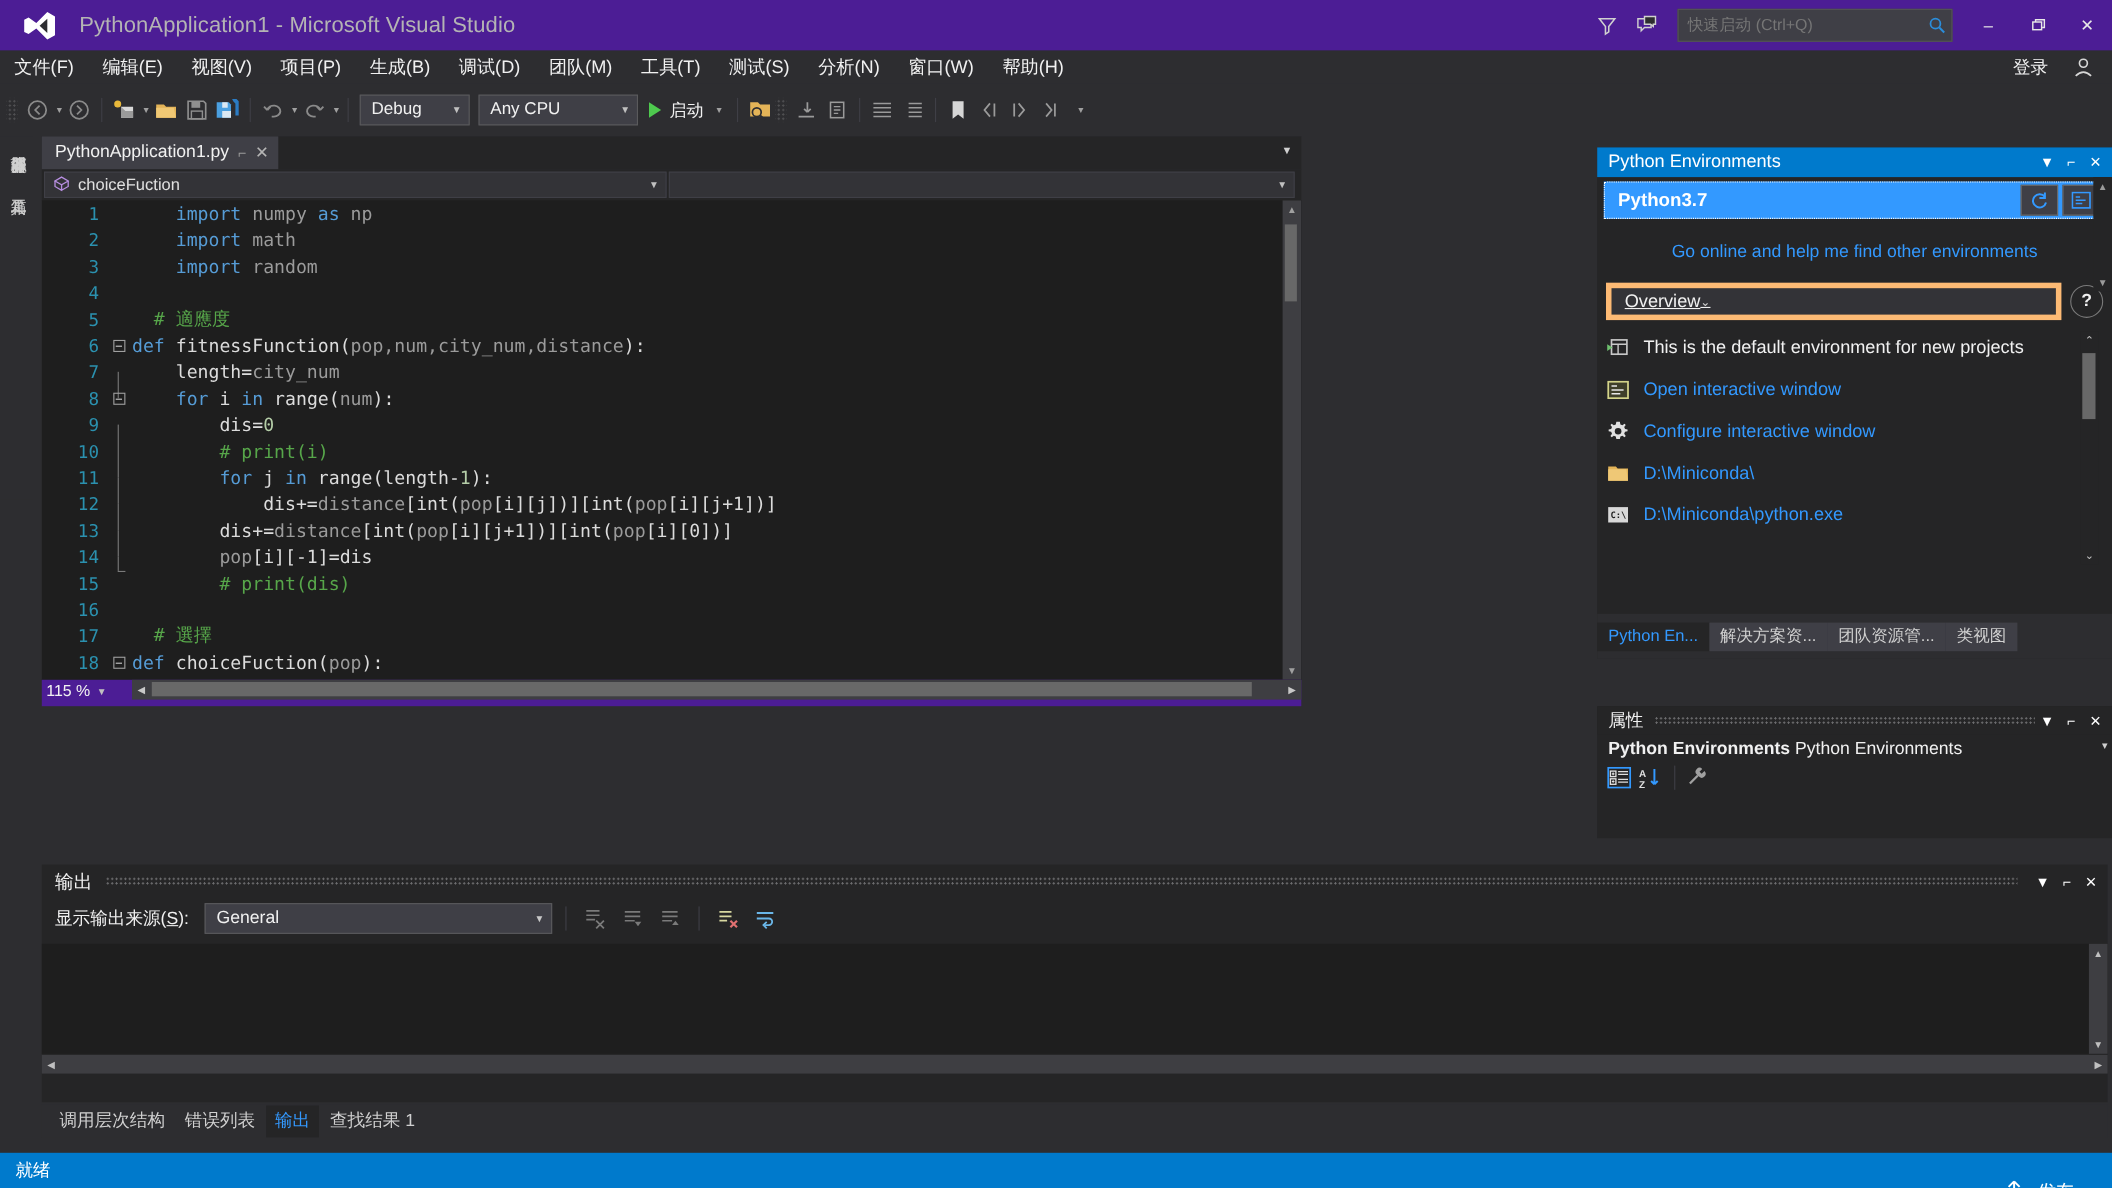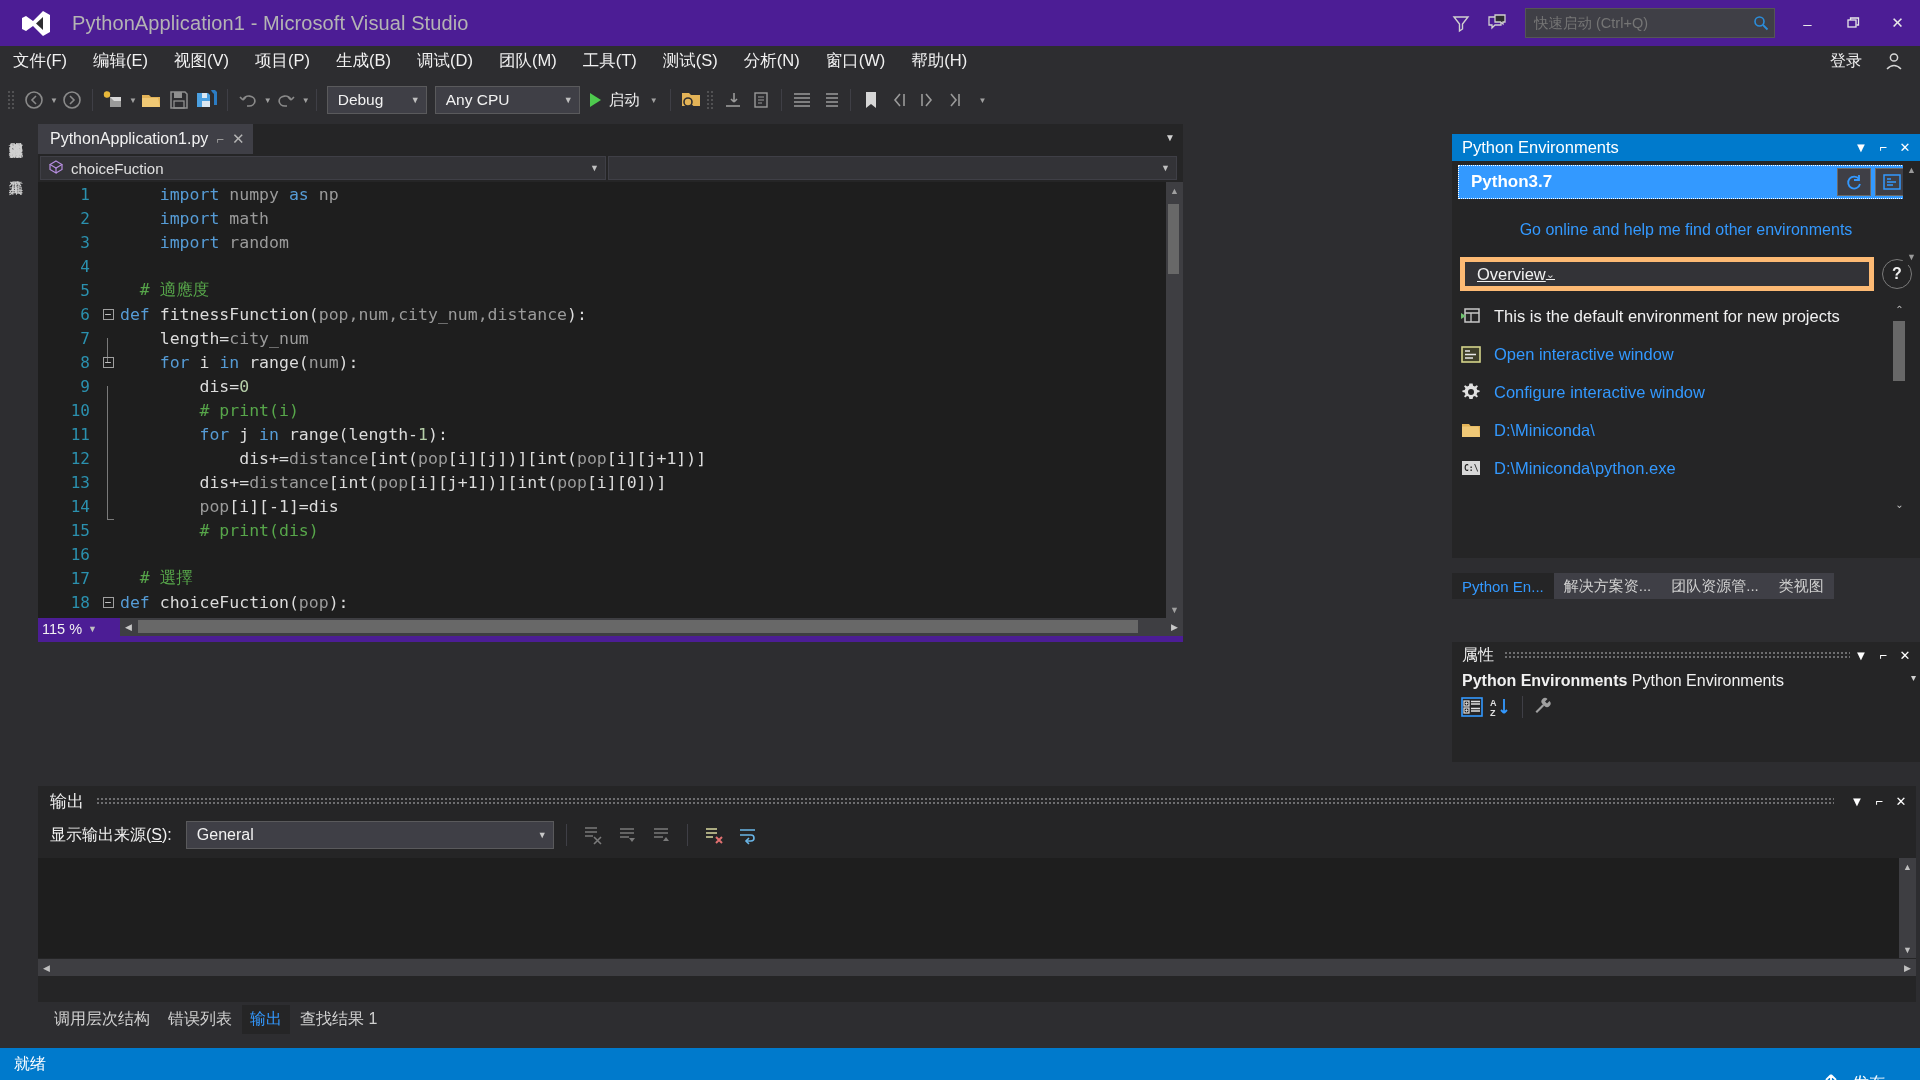--- a/index.html
+++ b/index.html
@@ -191,21 +191,21 @@
   .erow { display: flex; align-items: flex-start; gap: 12px; margin-bottom: 16px; }
   .erow .eicon { width: 22px; height: 22px; flex: none; display:flex;align-items:center;justify-content:center;}
   .erow .etxt { font-size: 16.5px; line-height: 22px; color: #f1f1f1; }
   .erow .etxt.link { color: #3399ff; }
   .envscroll2 { position:absolute; right:-8px; top:-4px; width: 17px; height: 212px; background: #252526; }
   .envscroll2 .a { width:17px;height:17px;display:flex;align-items:center;justify-content:center;color:#c0c0c0;font-size:10px;}
   .envscroll2 .th { position:absolute; left:2px; top:20px; width:12px; height:60px; background:#686868; }
 
   .pyenv-tabs {
     position: absolute; left: 0; bottom: 0; width: 468px; height: 41px;
-    background: #2d2d30; display:flex; align-items:flex-end;
+    background: #2d2d30; display:flex; align-items:center;
   }
   .petab { height: 26px; display:flex;align-items:center; padding: 0 10px; font-size: 15px; color:#d0d0d0; background:#3f3f46; }
   .petab.active { background: #252526; color: #3399ff; }
 
   
   .props {
     position: absolute; left: 1452px; top: 642px; width: 468px; height: 120px;
     background: #252526;
   }
   .props-header {
@@ -228,21 +228,21 @@
   .out-header {
     height: 30px; display:flex; align-items:center; padding: 0 4px 0 12px;
     color:#f1f1f1; font-size: 17px;
   }
   .out-header .dots { flex:1; height: 8px; margin: 0 12px;
     background-image: radial-gradient(#6e6e70 1px, transparent 1px); background-size: 4px 4px; }
   .out-toolbar { height: 38px; display:flex; align-items:center; padding-left: 12px; gap: 6px; }
   .out-toolbar .lbl { font-size: 16px; color:#f1f1f1; margin-right: 8px; }
   .out-toolbar .lbl u { text-decoration: underline; }
   .outcombo {
-    width: 368px; height: 28px; background: #3f3f46; border: 1px solid #5a5a5c;
+    width: 316px; height: 28px; background: #3f3f46; border: 1px solid #5a5a5c;
     display:flex;align-items:center;justify-content:space-between; padding: 0 6px 0 10px;
     color:#f1f1f1; font-size: 16px;
   }
   .outcombo .oa { font-size: 9px; color:#c8c8c8; }
   .outbody { position: relative; height: 100px; background: #1e1e1e; margin: 4px 0 0 0; }
   .out-vs { position:absolute; right:0; top:0; width:17px; height:100px; background:#3e3e42; }
   .out-vs .a { width:17px;height:17px;display:flex;align-items:center;justify-content:center;color:#c0c0c0;font-size:9px;}
   .out-vs .a.bot { position:absolute; bottom:0; }
   .out-hs { position:absolute; left:0; bottom:-18px; width: 1878px; height: 17px; background:#3e3e42; display:flex; align-items:center; justify-content:space-between; }
   .out-hs .a { width:17px;text-align:center;color:#c0c0c0;font-size:9px;}

